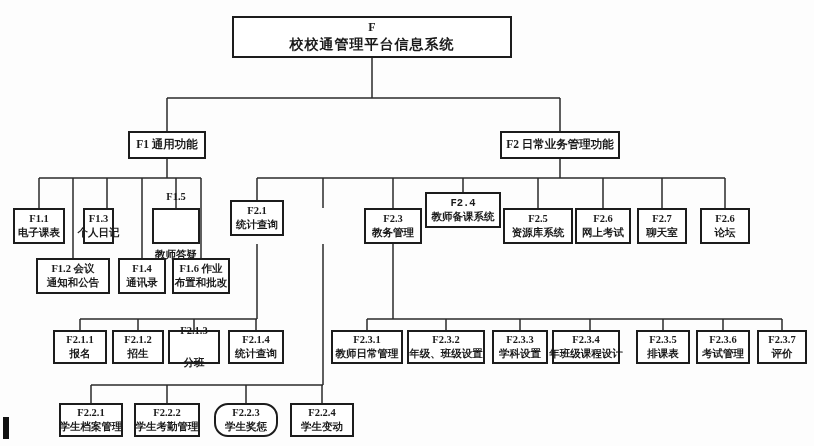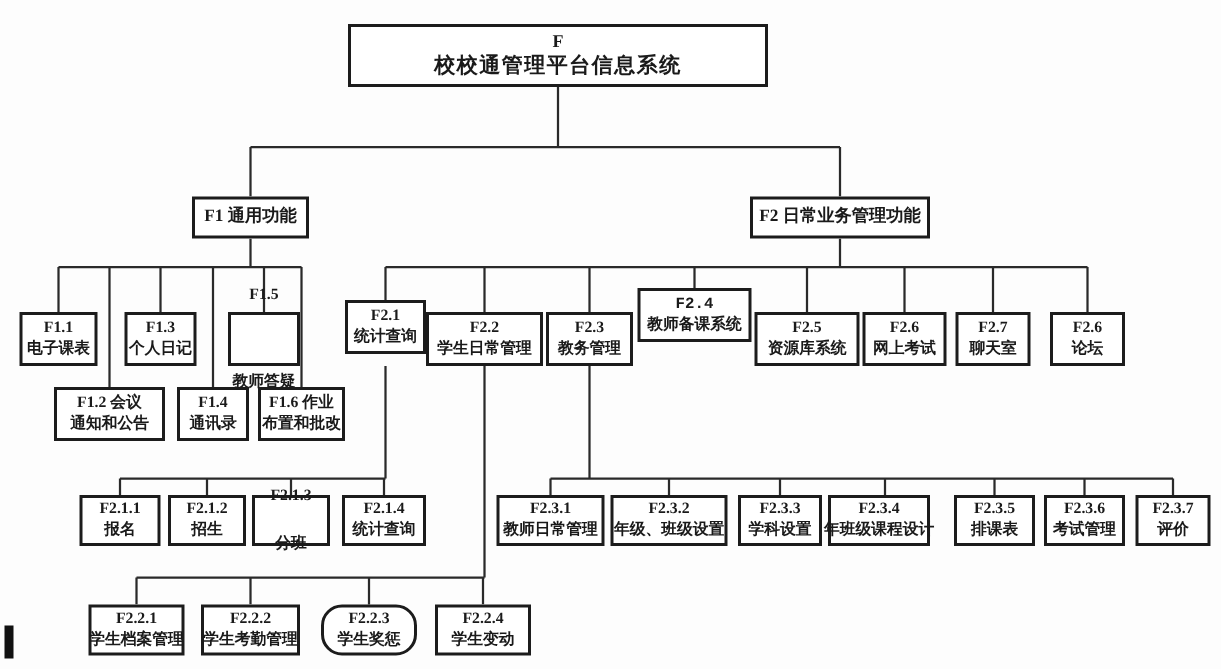--- a/index.html
+++ b/index.html
@@ -113,21 +113,21 @@
     <span>F1 通用功能</span>
   </div>
   <div class="node lvl2-node" style="left:500px;top:131px;width:120px;height:28px;">
     <span>F2 日常业务管理功能</span>
   </div>
 
   <div class="node" style="left:13px;top:208px;width:52px;height:36px;">
     <span>F1.1</span>
     <span>电子课表</span>
   </div>
-  <div class="node" style="left:83px;top:208px;width:48px;height:36px;">
+  <div class="node" style="left:83px;top:208px;width:31px;height:36px;">
     <span>F1.3</span>
     <span>个人日记</span>
   </div>
   <div class="node" style="left:152px;top:208px;width:48px;height:36px;gap:44px;">
     <span>F1.5</span>
     <span>教师答疑</span>
   </div>
 
   <div class="node" style="left:36px;top:258px;width:74px;height:36px;">
     <span>F1.2 会议</span>
@@ -139,24 +139,20 @@
   </div>
   <div class="node" style="left:172px;top:258px;width:58px;height:36px;">
     <span>F1.6 作业</span>
     <span>布置和批改</span>
   </div>
 
   <div class="node" style="left:230px;top:200px;width:54px;height:36px;">
     <span>F2.1</span>
     <span>统计查询</span>
   </div>
-  <div class="node" style="left:284px;top:208px;width:78px;height:36px;">
-    <span>F2.2</span>
-    <span>学生日常管理</span>
-  </div>
   <div class="node" style="left:364px;top:208px;width:58px;height:36px;">
     <span>F2.3</span>
     <span>教务管理</span>
   </div>
   <div class="node" style="left:425px;top:192px;width:76px;height:36px;font-family:Liberation Mono, monospace;">
     <span>F2.4</span>
     <span>教师备课系统</span>
   </div>
   <div class="node" style="left:503px;top:208px;width:70px;height:36px;">
     <span>F2.5</span>

